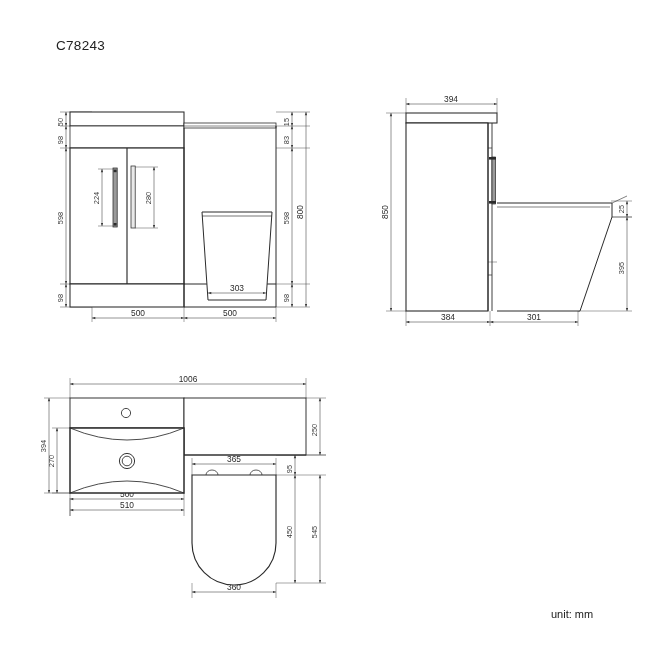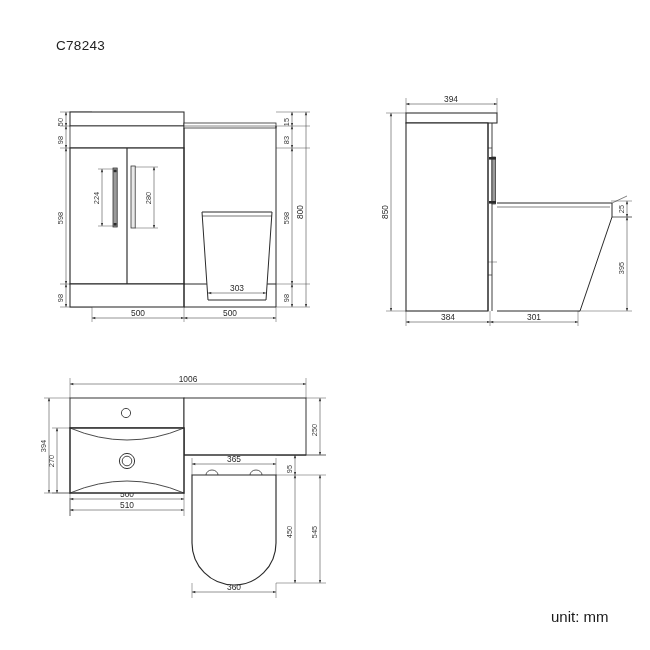--- a/index.html
+++ b/index.html
@@ -11,21 +11,21 @@
     position:relative;
   }
   #sheet{position:relative;width:650px;height:650px;}
   #title-text{
     position:absolute;left:56px;top:38px;
     font-size:13.5px;color:#222;letter-spacing:.3px;
     white-space:nowrap;
   }
   #unit-text{
     position:absolute;left:551px;top:608px;
-    font-size:15px;color:#1a1a1a;white-space:nowrap;
+    font-size:11px;color:#1a1a1a;white-space:nowrap;
   }
   svg{position:absolute;left:0;top:0;width:650px;height:650px;}
   .dim-txt{font-family:"Liberation Sans",sans-serif;font-size:7.4px;fill:#3a3a3a;}
   .dim-txt-big{font-family:"Liberation Sans",sans-serif;font-size:8.4px;fill:#2a2a2a;}
 </style>
 </head>
 <body>
 
 <div id="sheet">
 

